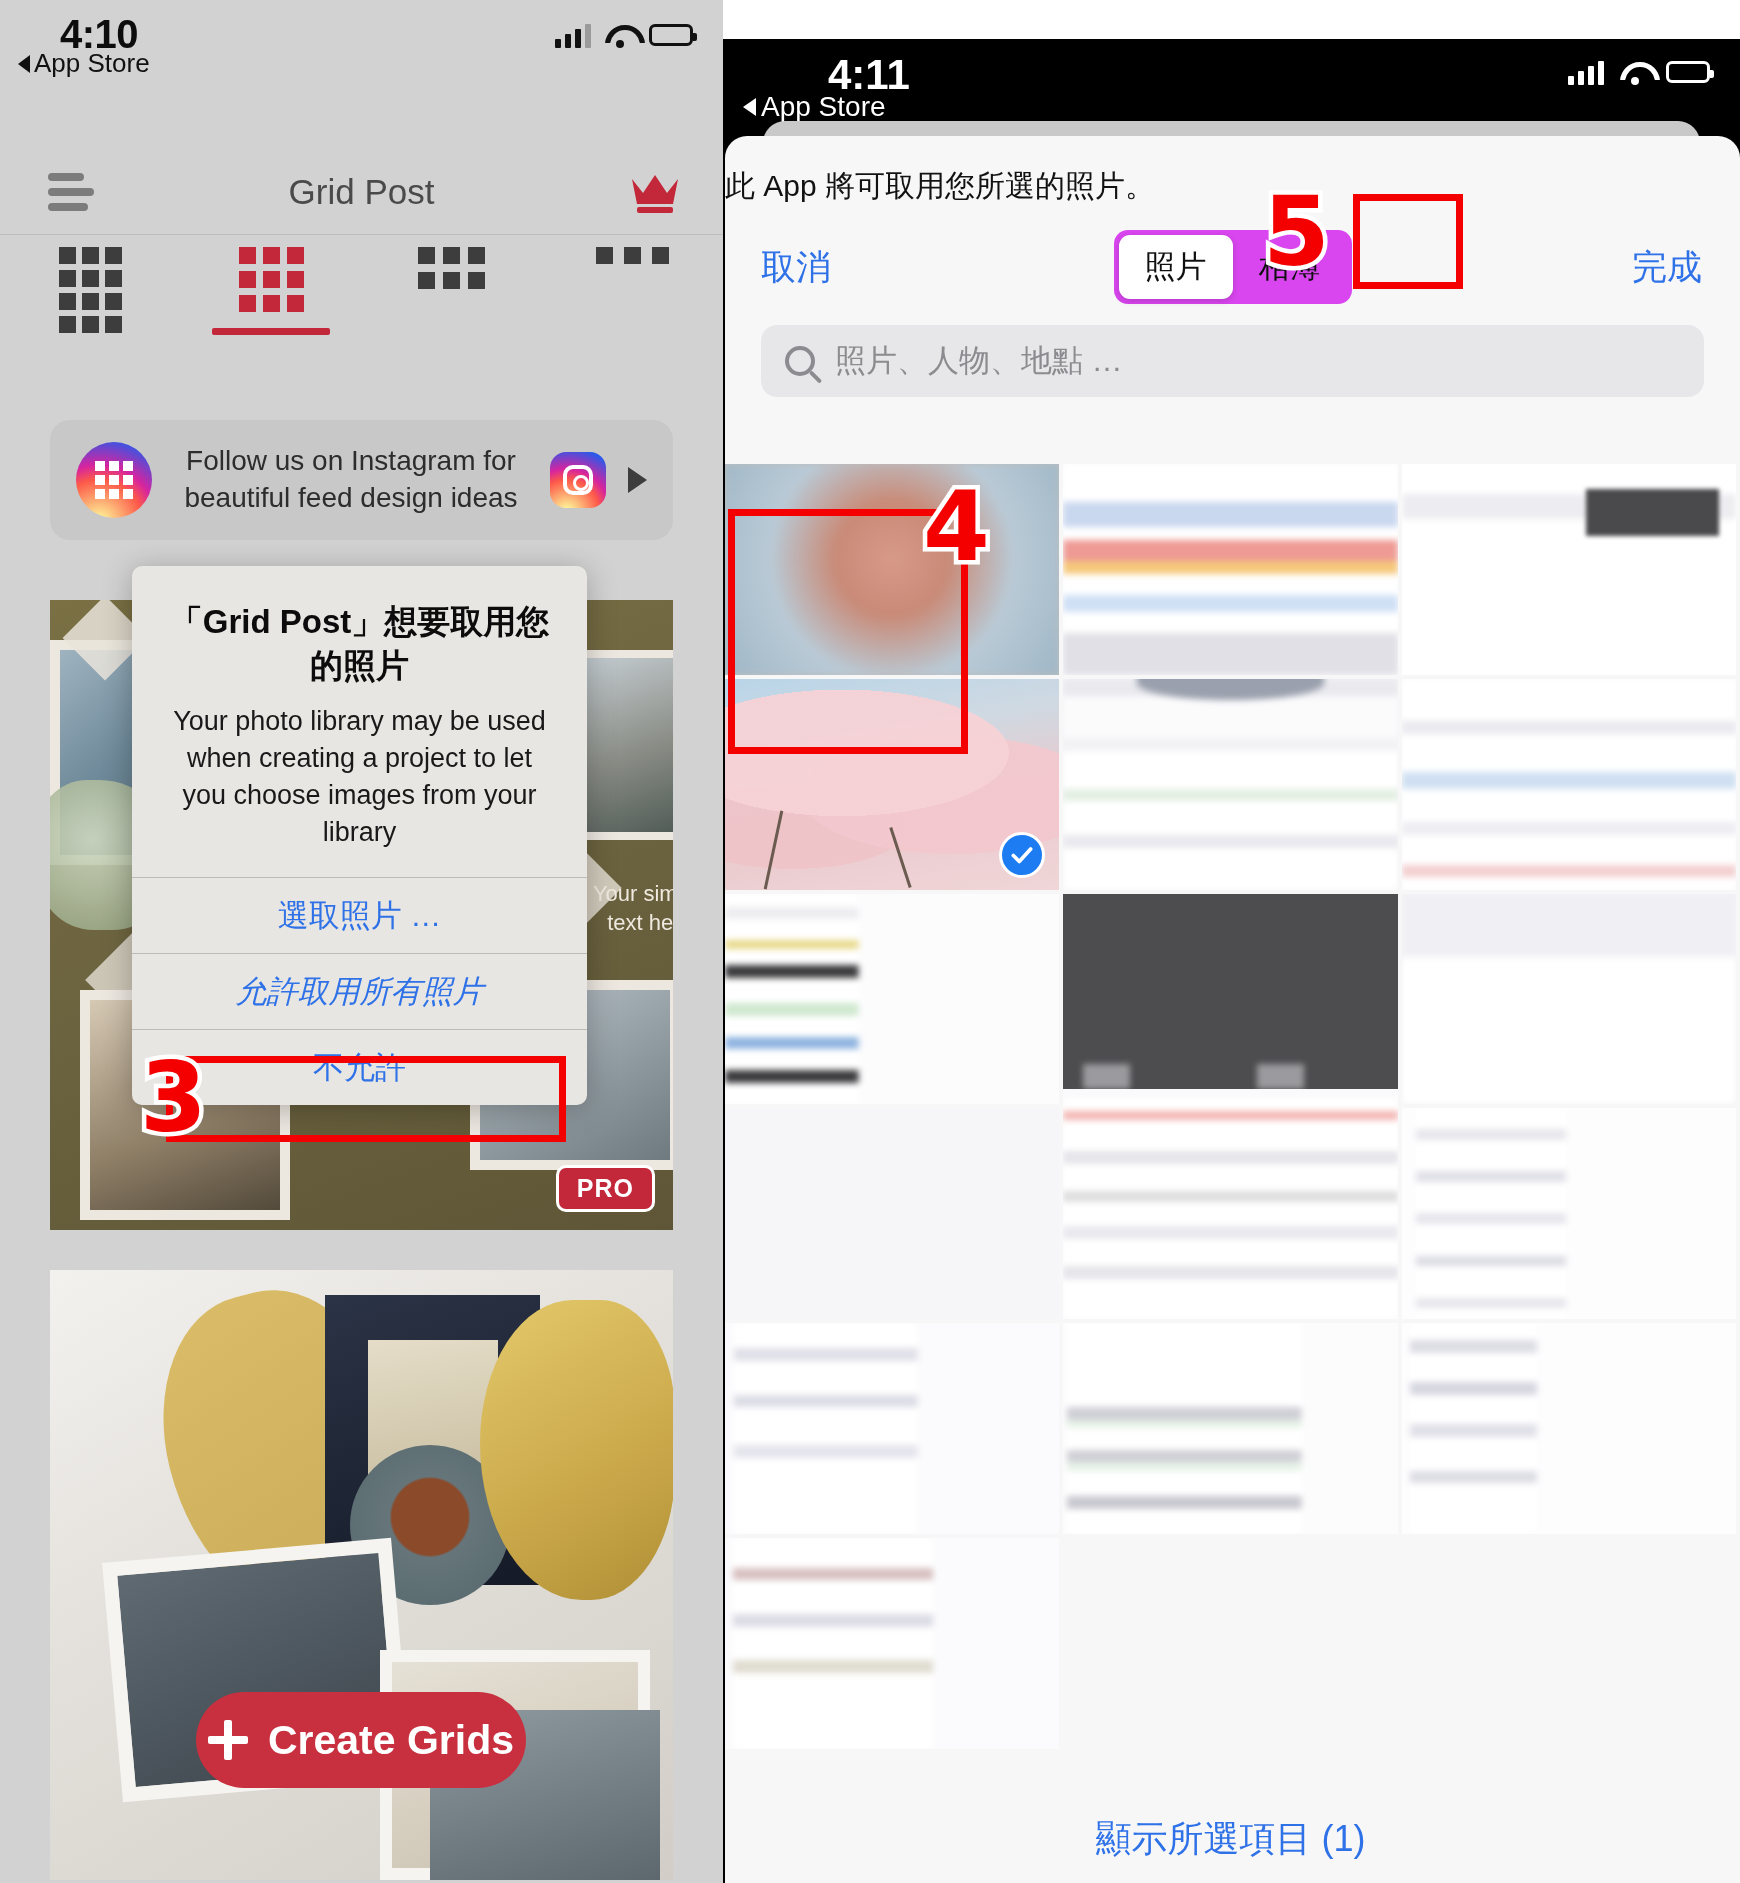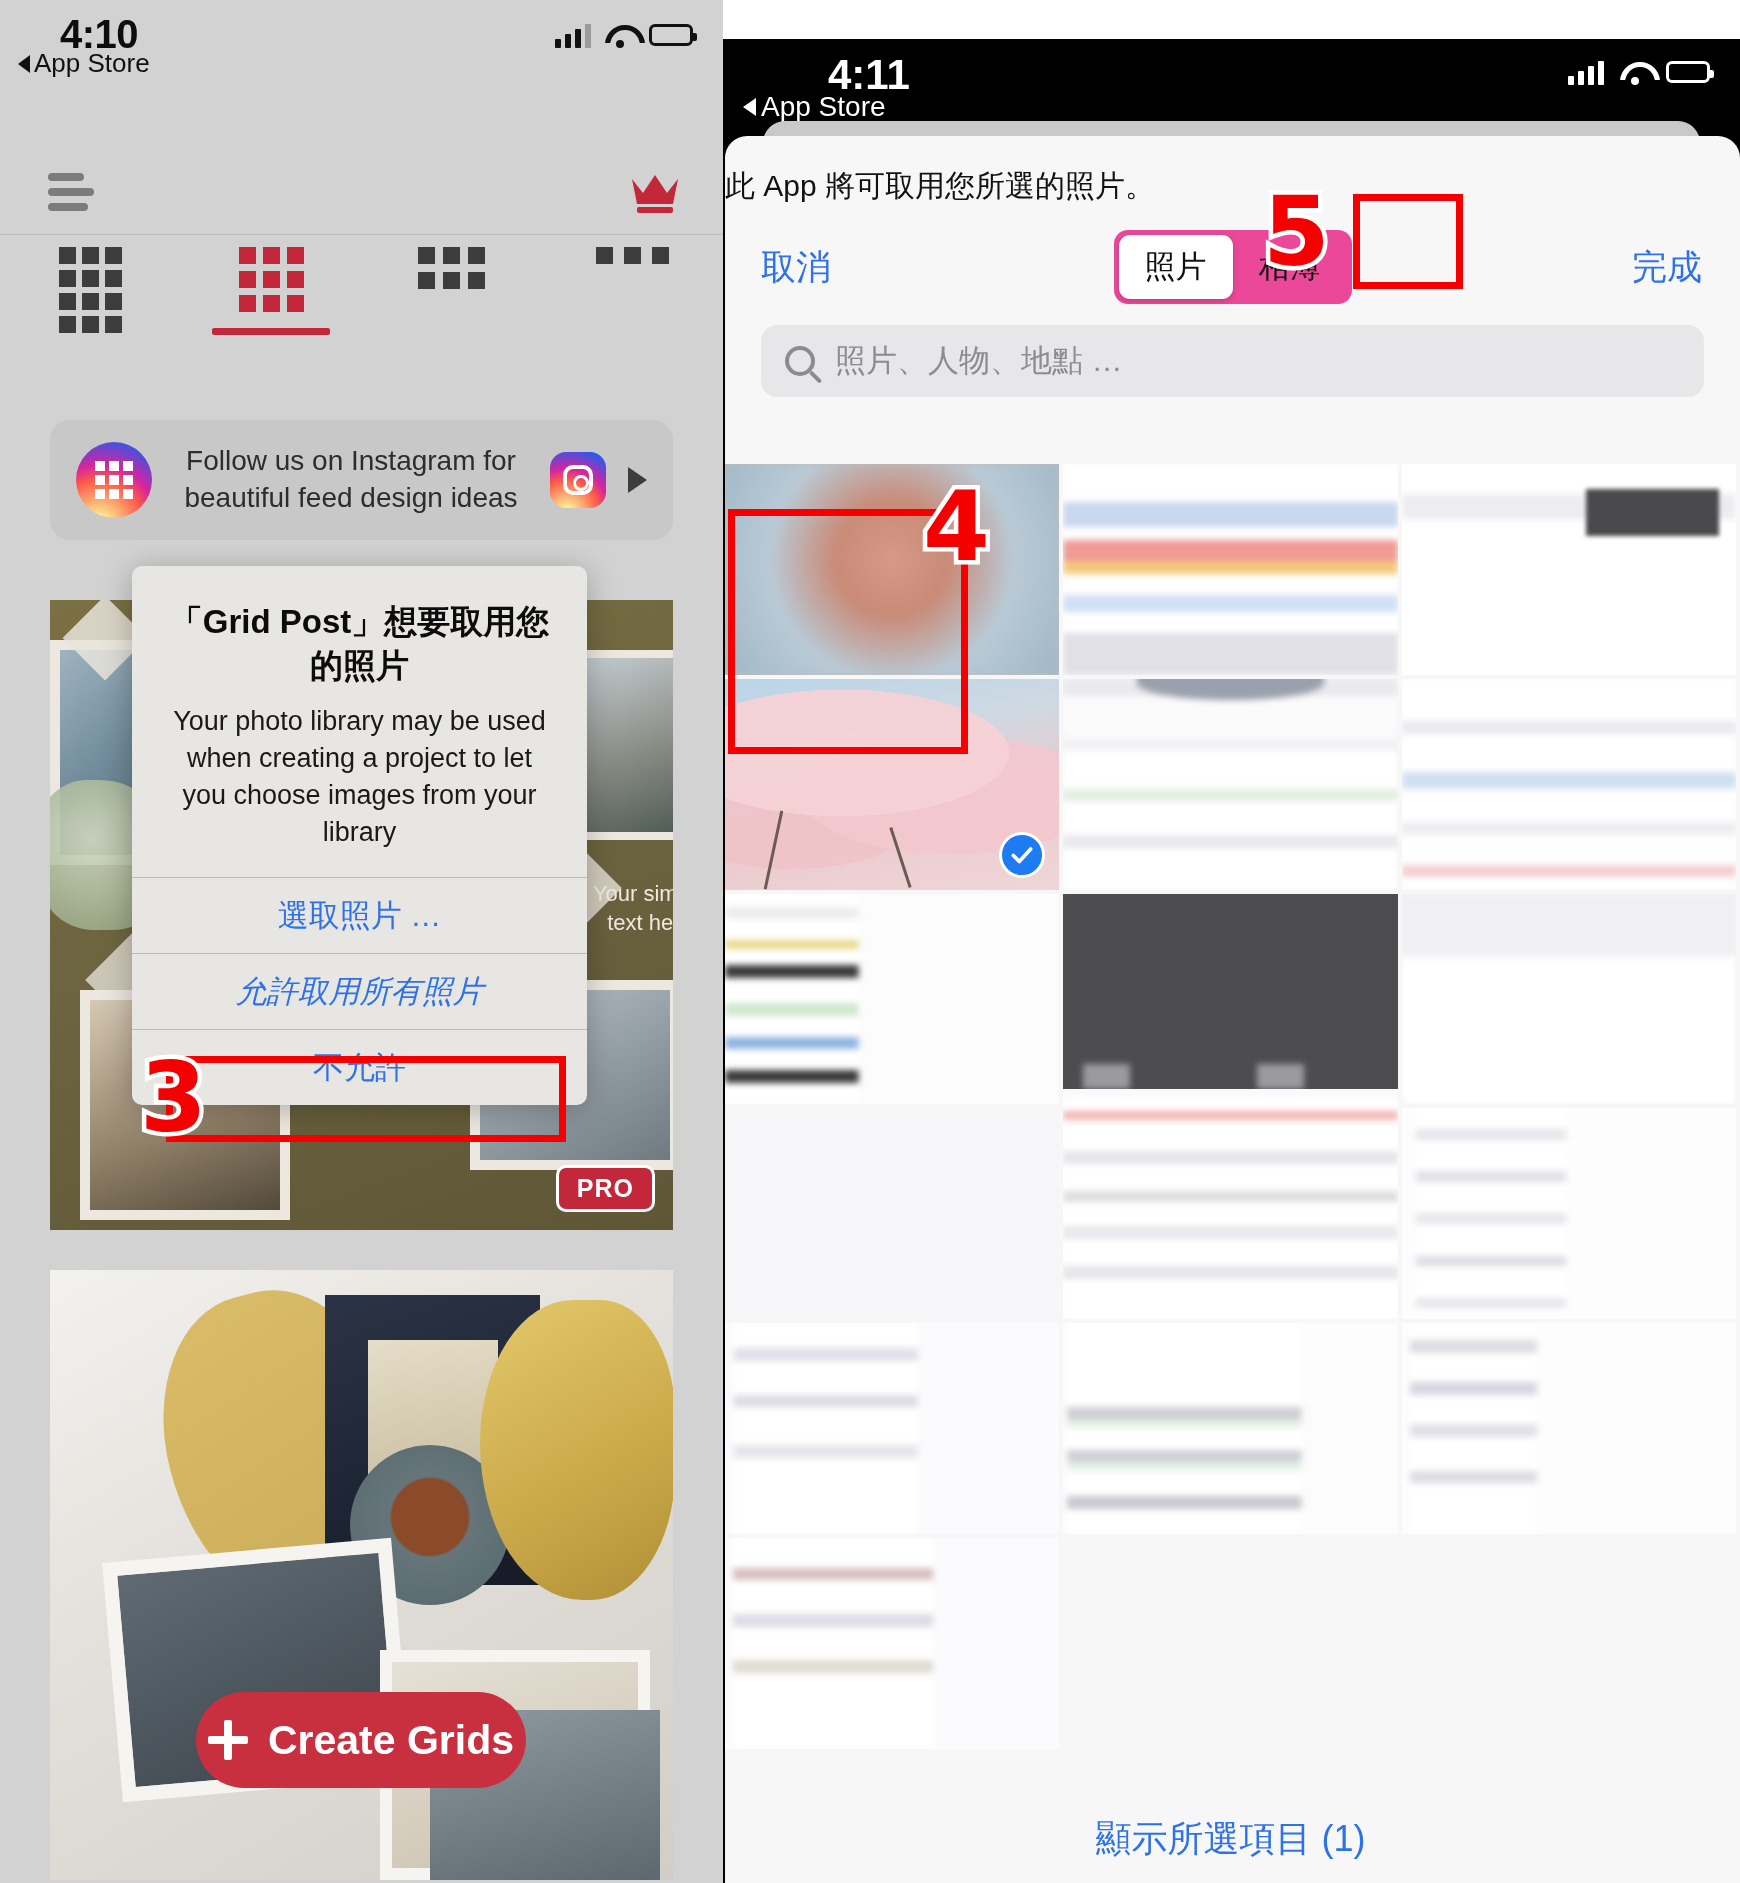--- a/index.html
+++ b/index.html
@@ -181,21 +181,21 @@
   }
   .sheet {
     position:absolute; left:2px; top:97px; width:1015px; height:1786px;
     background:#f7f7f8; border-radius:22px 22px 0 0; overflow:hidden;
   }
   .sheet-header { padding: 22px 0 0; }
   .sheet-note { font-size:30px; color:#121212; margin-top: 8px; }
   .sheet-bar { position:relative; height:100px; display:flex; align-items:center; margin-top:10px; }
   .cancel-btn { position:absolute; left:36px; font-size:35px; color:#2f72e8; }
   .seg {
-    margin:0 auto; background:#ec4899; border-radius:14px; padding:5px;
+    margin:0 auto; background:#d946ef; border-radius:14px; padding:5px;
     display:flex; gap:0;
   }
   .seg .opt { padding: 11px 26px; font-size:31px; color:#101010; border-radius:11px; }
   .seg .opt.active { background:#fff; box-shadow:0 2px 6px rgba(0,0,0,.18); font-weight:500; }
   .done-btn { position:absolute; right:38px; font-size:35px; color:#2f72e8; }
 
   .searchbar {
     margin: 8px 36px 0; height:72px; background:#e7e7ea; border-radius:16px;
     display:flex; align-items:center; gap:20px; padding: 0 24px;
   }
@@ -254,20 +254,21 @@
         <span class="batt"><span class="fill"></span></span>
       </div>
     </div>
 
     <div class="l-navbar">
       <div class="hamburger">
           <i></i>
           <i></i>
           <i></i>
         </div>
+      <div class="l-title">Grid Post</div>
       <svg class="crown" viewBox="0 0 52 42">
         <path d="M3 8 L14 22 L26 4 L38 22 L49 8 L44 33 L8 33 Z" fill="#c2283a"></path>
         <rect x="8" y="36" width="36" height="6" rx="2" fill="#c2283a"></rect>
       </svg>
     </div>
 
     <div class="l-tabbar">
       <div class="tabitem">
         <div class="dotgrid" style="grid-template-columns:repeat(3,17px);gap:6px;">
           <span style="width:17px;height:17px;background:#3d3d3d"></span>

